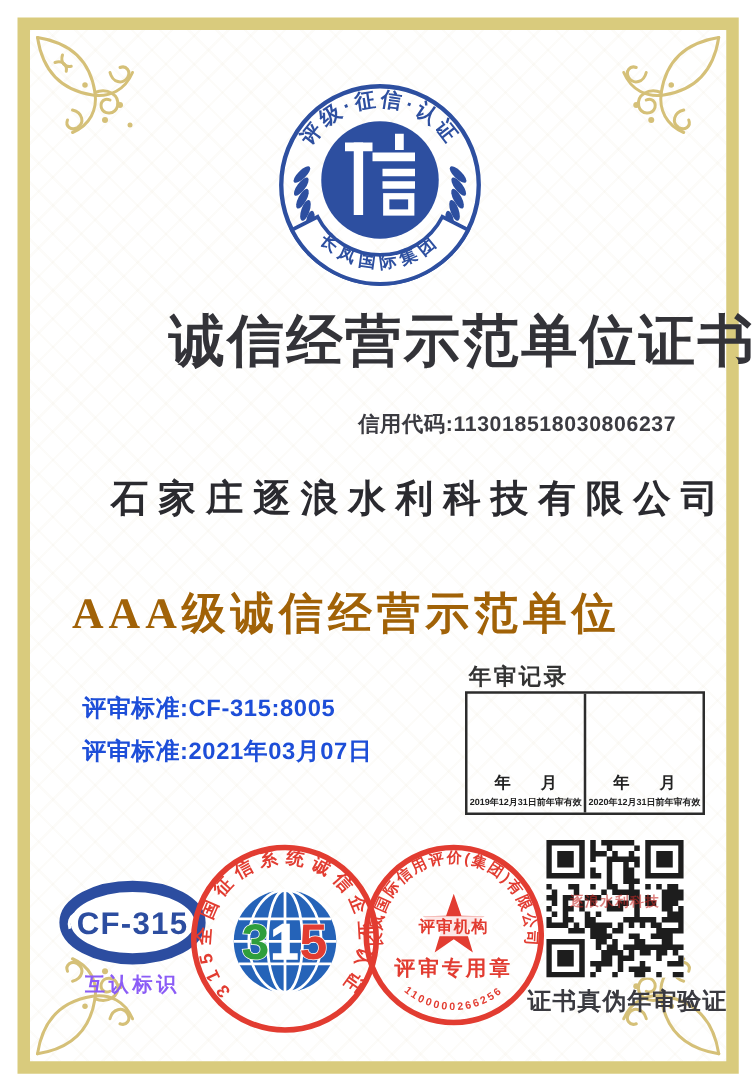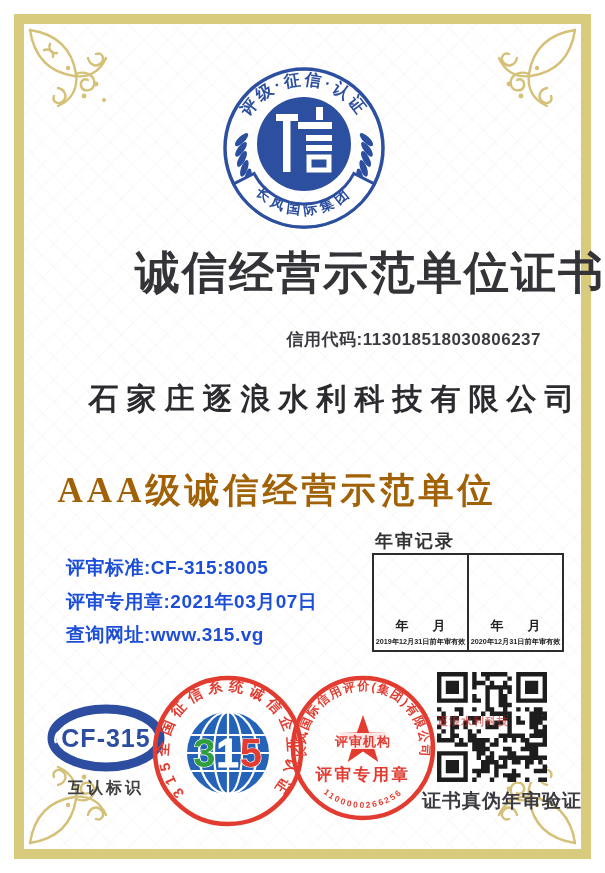--- a/index.html
+++ b/index.html
@@ -56,27 +56,27 @@
     position:absolute;left:0;right:0;bottom:15px;display:flex;justify-content:center;gap:24px;
     font-size:13px;font-weight:bold;color:#222;
   }
   .ar-note{
     position:absolute;left:0;right:0;bottom:3px;text-align:center;
     font-size:7.5px;font-weight:bold;color:#222;white-space:nowrap;transform:scale(.96);
   }
   .cf-oval{position:absolute;left:46px;top:703px;width:120px;height:72px;}
   .cf-caption{
     position:absolute;left:46px;top:778px;width:120px;text-align:center;
-    font-size:16px;font-weight:bold;color:#404040;letter-spacing:3px;
+    font-size:16px;font-weight:bold;color:#8b5cf6;letter-spacing:3px;
   }
   .globe-seal{position:absolute;left:150px;top:673px;width:156px;height:156px;}
   .star-seal{position:absolute;left:288px;top:673px;width:150px;height:150px;}
   .qr{position:absolute;left:437px;top:672px;width:110px;height:110px;background:#fff;}
   .qr-overlay{
-    position:absolute;left:437px;top:714px;width:110px;
+    position:absolute;left:437px;top:714px;width:110px;text-align:center;
     font-size:11px;font-weight:bold;color:rgba(199,44,40,.6);letter-spacing:1px;
   }
   .qr-caption{
     position:absolute;left:422px;top:788px;width:140px;text-align:center;
     font-size:19px;font-weight:bold;color:#3a3a40;letter-spacing:1px;white-space:nowrap;
   }
 </style>
 </head>
 <body>
 
@@ -187,22 +187,21 @@
   </g>
 </svg>
 
 <div class="title">诚信经营示范单位证书</div>
 <div class="credit-code">信用代码:113018518030806237</div>
 <div class="company">石家庄逐浪水利科技有限公司</div>
 <div class="award">AAA级诚信经营示范单位</div>
 
 <div class="details">
   <div>评审标准:CF-315:8005</div>
-  <div>评审专用章:2021年03月07日</div>
-  <div>查询网址:www.315.vg</div>
+  <div>评审标准:2021年03月07日</div>
 </div>
 
 <div class="ar-label">年审记录</div>
 <div class="ar-table">
   <div class="ar-cell">
     <div class="ar-ym">
       <span>年</span>
       <span>月</span>
     </div>
     <div class="ar-note">2019年12月31日前年审有效</div>

